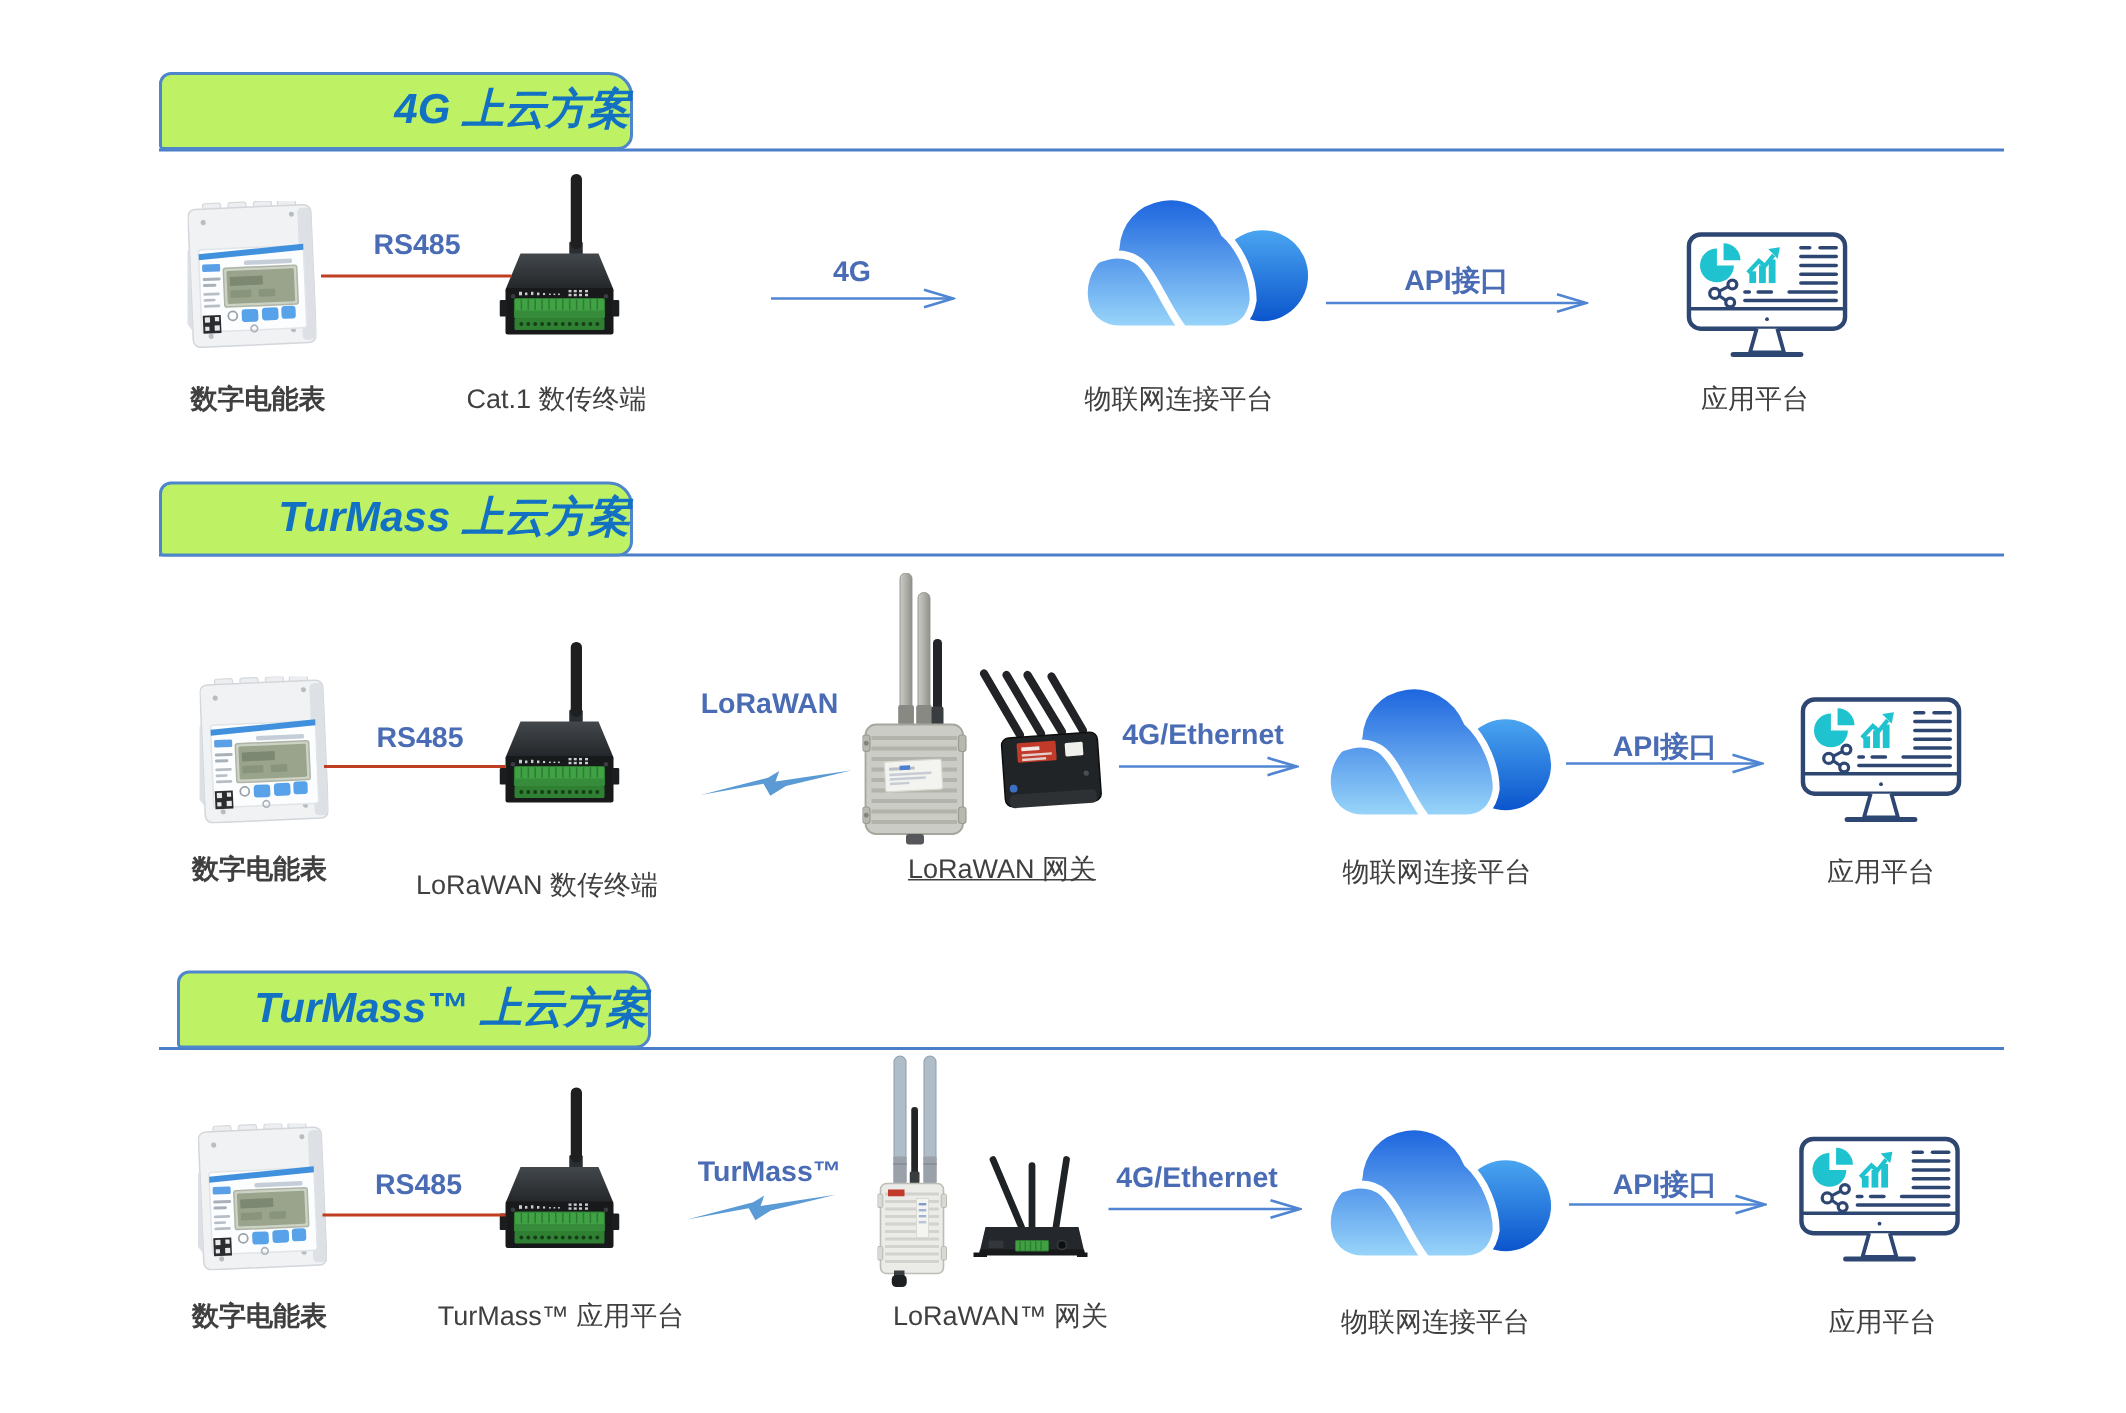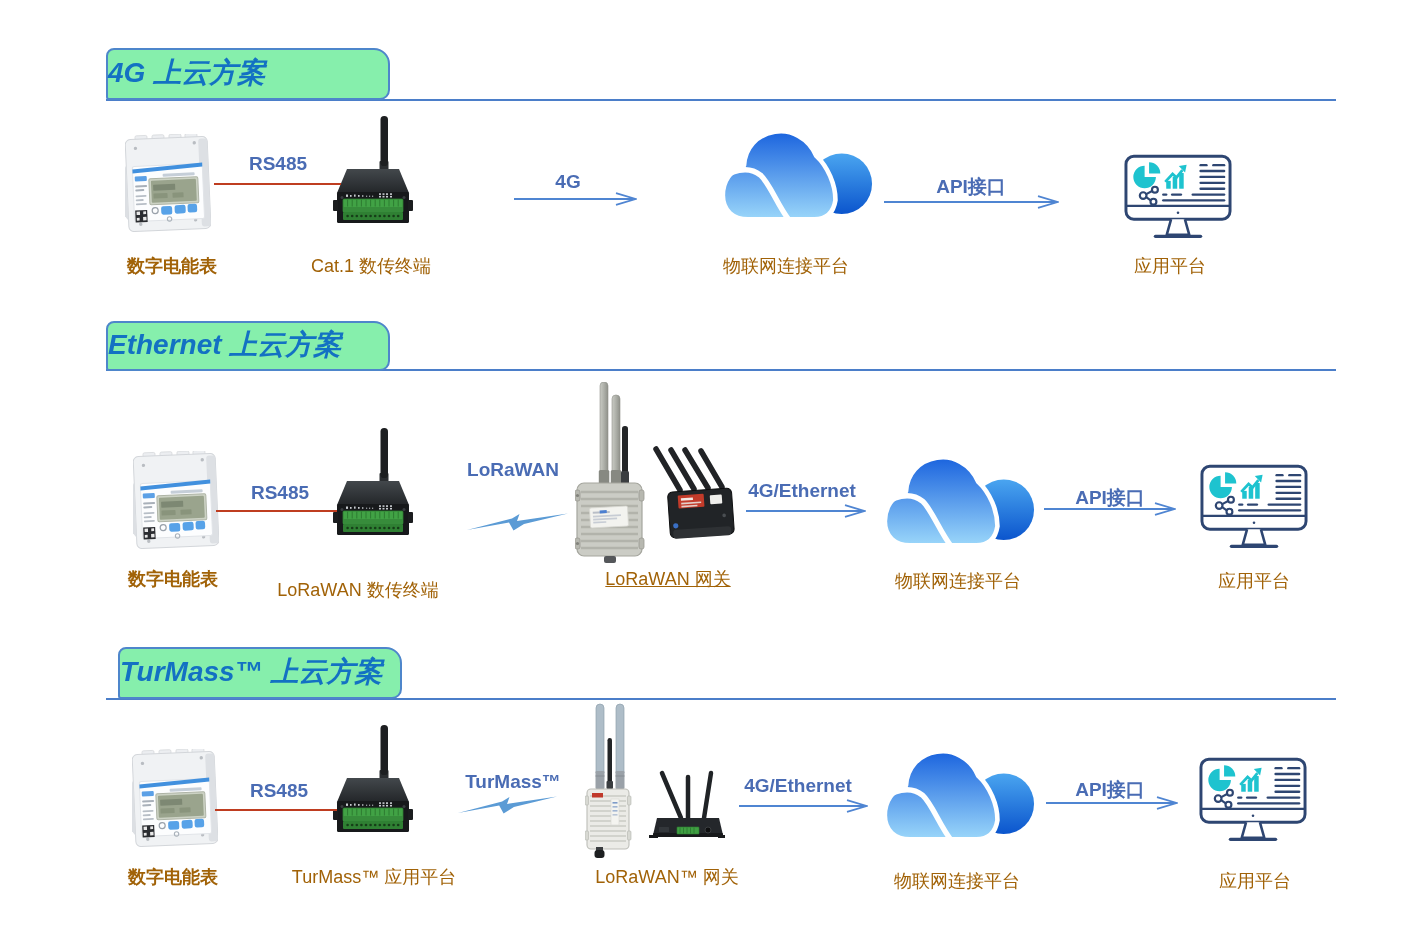--- a/index.html
+++ b/index.html
@@ -1,34 +1,34 @@
 <!DOCTYPE html>
 <html><head>
 <meta charset="utf-8">
 <style>
   * { margin:0; padding:0; box-sizing:border-box; }
   html,body { width:1417px; height:942px; background:#ffffff; overflow:hidden; }
   body { position:relative; font-family:"Liberation Sans", sans-serif; }
   .abs { position:absolute; }
   .banner {
-    left:106px; width:284px; height:52px;
-    background:#86efac;
+    left:106px; width:316px; height:52px;
+    background:#bef264;
     border:2px solid #4e86cb;
     border-radius:8px 16px 10px 3px;
-    display:flex; align-items:center; justify-content:flex-start;
+    display:flex; align-items:center; justify-content:flex-end;
     z-index:3;
   }
   .banner-text {
     font-size:28px; font-weight:bold; font-style:italic;
     color:#1371c3; letter-spacing:0;
     transform:translateY(-1px);
   }
   .rule { left:106px; width:1230px; height:2.4px; background:#4b7ec9; z-index:2; }
   .dev-label {
-    font-size:18px; color:#a16207; text-align:center; white-space:nowrap;
+    font-size:18px; color:#404040; text-align:center; white-space:nowrap;
     transform:translateX(-50%);
   }
   .dev-label.bold { font-weight:bold; }
   .link-label {
     font-size:19px; font-weight:bold; color:#4a6cb4; text-align:center; white-space:nowrap;
     transform:translateX(-50%);
   }
   .redline { height:2px; background:#bf3d20; z-index:1; }
   svg.icon { display:block; }
 </style>
@@ -375,21 +375,21 @@
 
 <div class="abs" style="left:1124px; top:154px;">
   <svg class="icon" width="108" height="93">
       <use href="#sym-monitor"></use>
     </svg>
 </div>
 <div class="abs dev-label" style="left:1170px; top:254px;">应用平台</div>
 
 <div class="abs rule" style="top:369px;"></div>
 <div class="abs banner" style="top:321px; height:50px;">
-  <span class="banner-text">Ethernet 上云方案</span>
+  <span class="banner-text">TurMass 上云方案</span>
 </div>
 
 <div class="abs redline" style="left:216px; top:510px; width:121px;"></div>
 
 <div class="abs" style="left:133px; top:451px;">
   <svg class="icon" width="86" height="98">
       <use href="#sym-meter"></use>
     </svg>
 </div>
 <div class="abs dev-label bold" style="left:173px; top:567px;">数字电能表</div>

